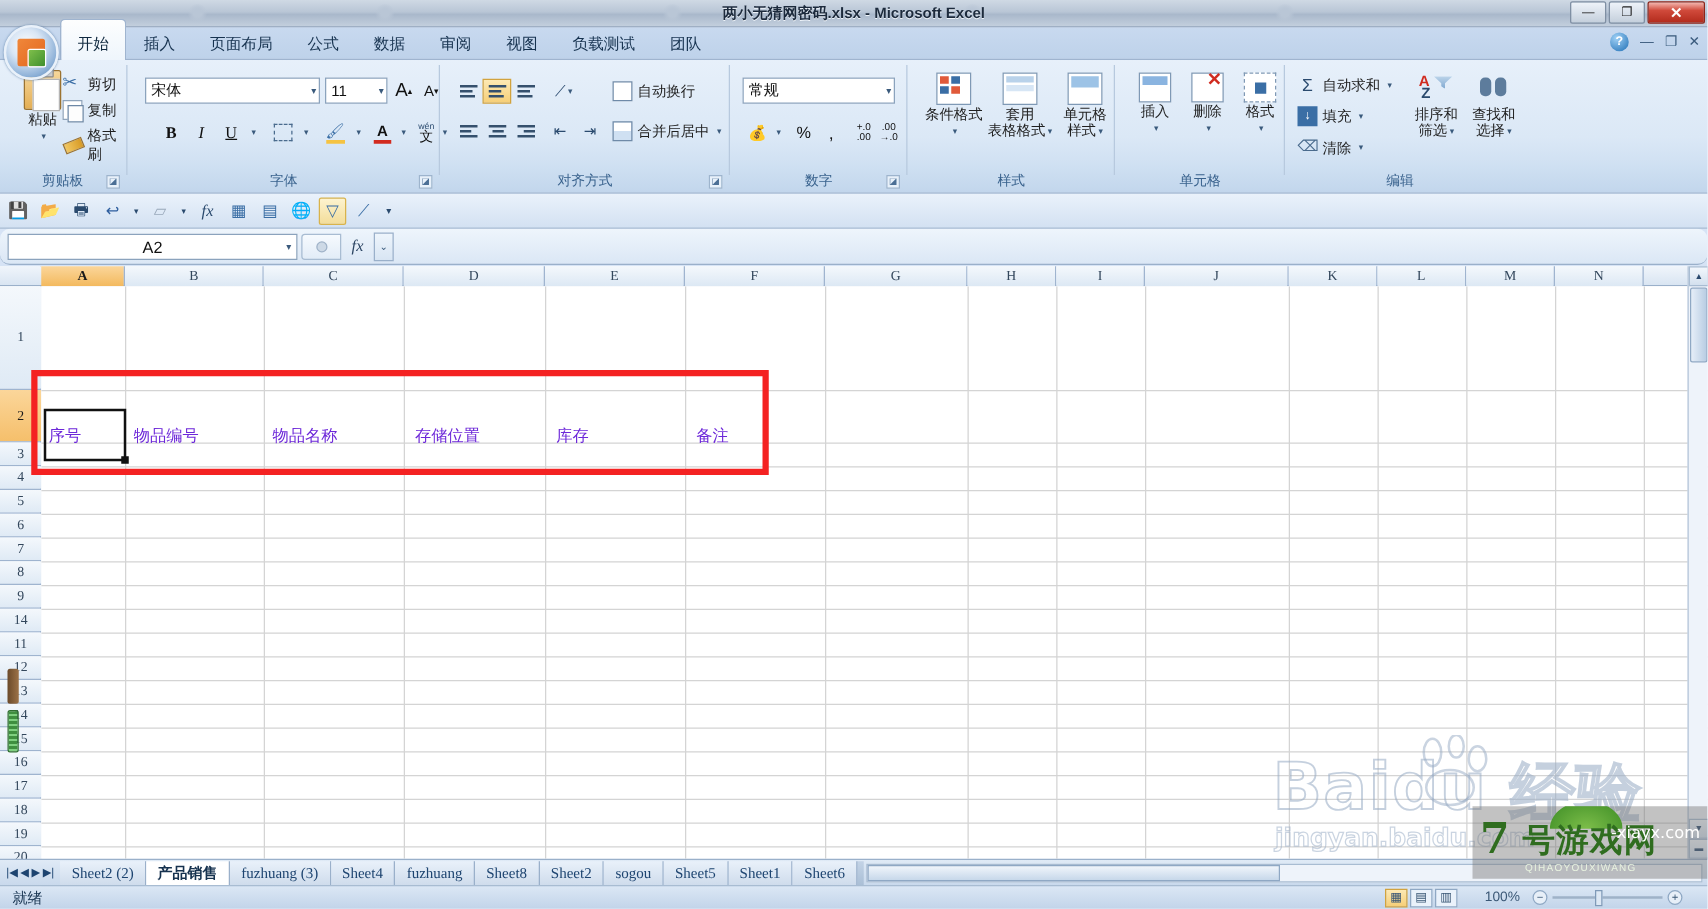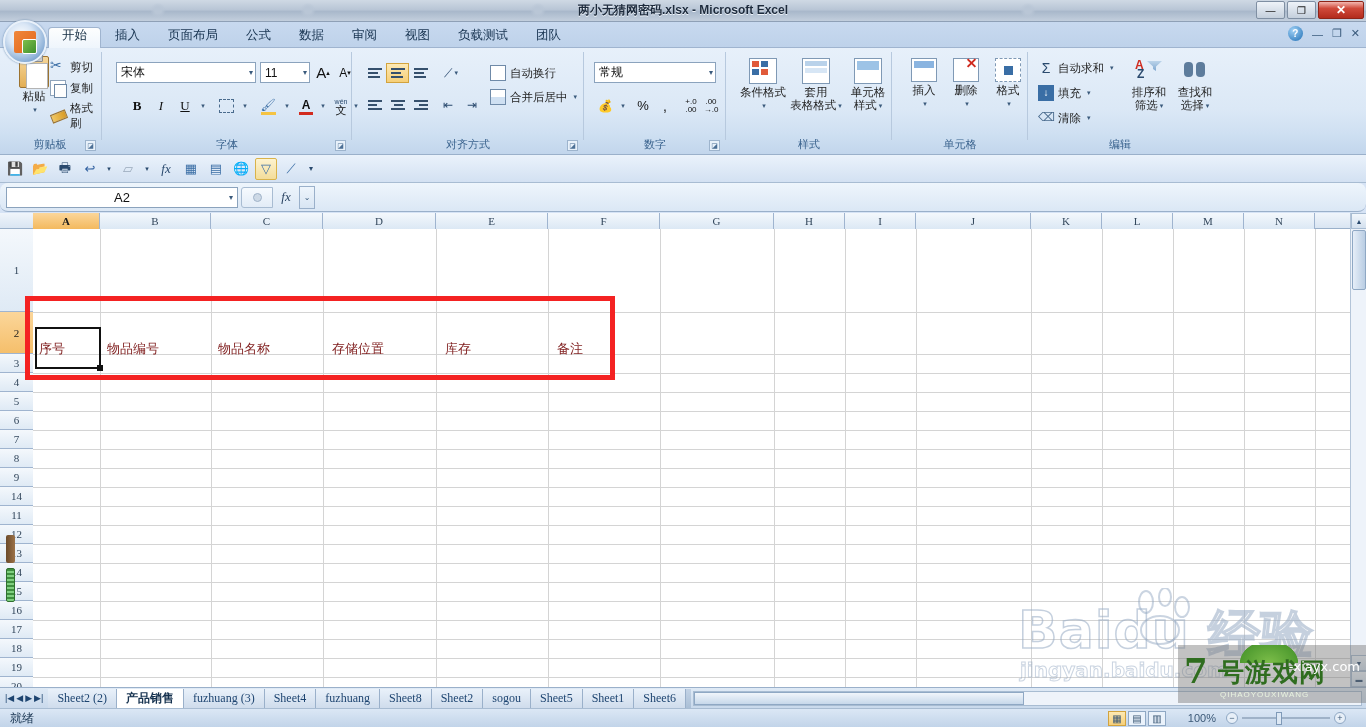--- a/index.html
+++ b/index.html
@@ -54,21 +54,21 @@
       linear-gradient(135deg,#f0873a 0%,#e2661d 100%);
     border-radius:2px;
   }
   .officebtn .glyph:after{
     content:""; position:absolute; left:8px; top:8px; width:13px; height:13px;
     background:linear-gradient(135deg,#7fbf4b,#3f8f2e);
     border-radius:2px; border:1px solid #fff;
   }
   .tabs { position:absolute; left:48px; top:0; display:flex; align-items:flex-end; height:26px; }
   .tab {
-    padding:0 13px 5px; font-size:12.5px; color:#1f3category; color:#16324f;
+    padding:12px 13px 5px; font-size:12.5px; color:#1f3category; color:#16324f;
     cursor:default; border:1px solid transparent; border-bottom:none;
     border-radius:4px 4px 0 0; line-height:15px;
   }
   .tab.active {
     background:linear-gradient(to bottom,#fdfefe,#eef5fc);
     border-color:#9fb4cf; color:#10293f;
     position:relative; top:1px; padding-bottom:6px;
   }
   .tb-right { position:absolute; right:6px; top:4px; display:flex; align-items:center; gap:9px; }
   .help-ic {
@@ -218,21 +218,21 @@
   .rowcell.sel { background:linear-gradient(to bottom,#fbd69a,#f5bf6b); color:#1a1a1a; }
   .cells { position:absolute; left:33px; top:16px; width:1333px; height:458px; background:#fff; overflow:hidden; }
   .vline { position:absolute; top:0; width:1px; height:458px; background:#d4d4d4; }
   .hline { position:absolute; left:0; width:1333px; height:1px; background:#d4d4d4; }
 
   .sheet-title {
     position:absolute; font-size:29px; color:#000;
     font-family:"DejaVu Serif", serif; white-space:nowrap;
   }
   .hcell {
-    position:absolute; font-size:13px; color:#7f1d1d;
+    position:absolute; font-size:13px; color:#6d28d9;
     font-family:"DejaVu Sans", sans-serif; white-space:nowrap;
   }
   .activecell {
     position:absolute; border:2px solid #111; background:transparent;
   }
   .activecell .handle {
     position:absolute; right:-4px; bottom:-4px; width:6px; height:6px; background:#111;
   }
   .redbox {
     position:absolute; border:5px solid #f42222; background:transparent; pointer-events:none;
@@ -512,21 +512,21 @@
         <span style="font-size:12px;color:#2a4a6e;">⇤</span>
       </div>
       <div class="plainbtn" style="left:106px;top:45px;width:24px;height:20px;">
         <span style="font-size:12px;color:#2a4a6e;">⇥</span>
       </div>
 
       <div class="rbtn-small" style="left:136px;top:15px;">
         <span class="ic ic-sm" style="border:1px solid #6f8aa8;background:#fff;"></span>
         <span>自动换行</span>
       </div>
-      <div class="rbtn-small" style="left:136px;top:39px;">
+      <div class="rbtn-small" style="left:136px;top:47px;">
         <span class="ic ic-sm" style="border:1px solid #6f8aa8;background:linear-gradient(to bottom,#fff 50%,#cfe0f2 50%);"></span>
         <span>合并后居中</span>
         <span class="caret-sm">▾</span>
       </div>
 
       <div class="group-label">对齐方式</div>
       <div class="dlg-launch" style="right:4px;">◪</div>
     </div>
     <div class="group-sep" style="left:583px;"></div>
 

